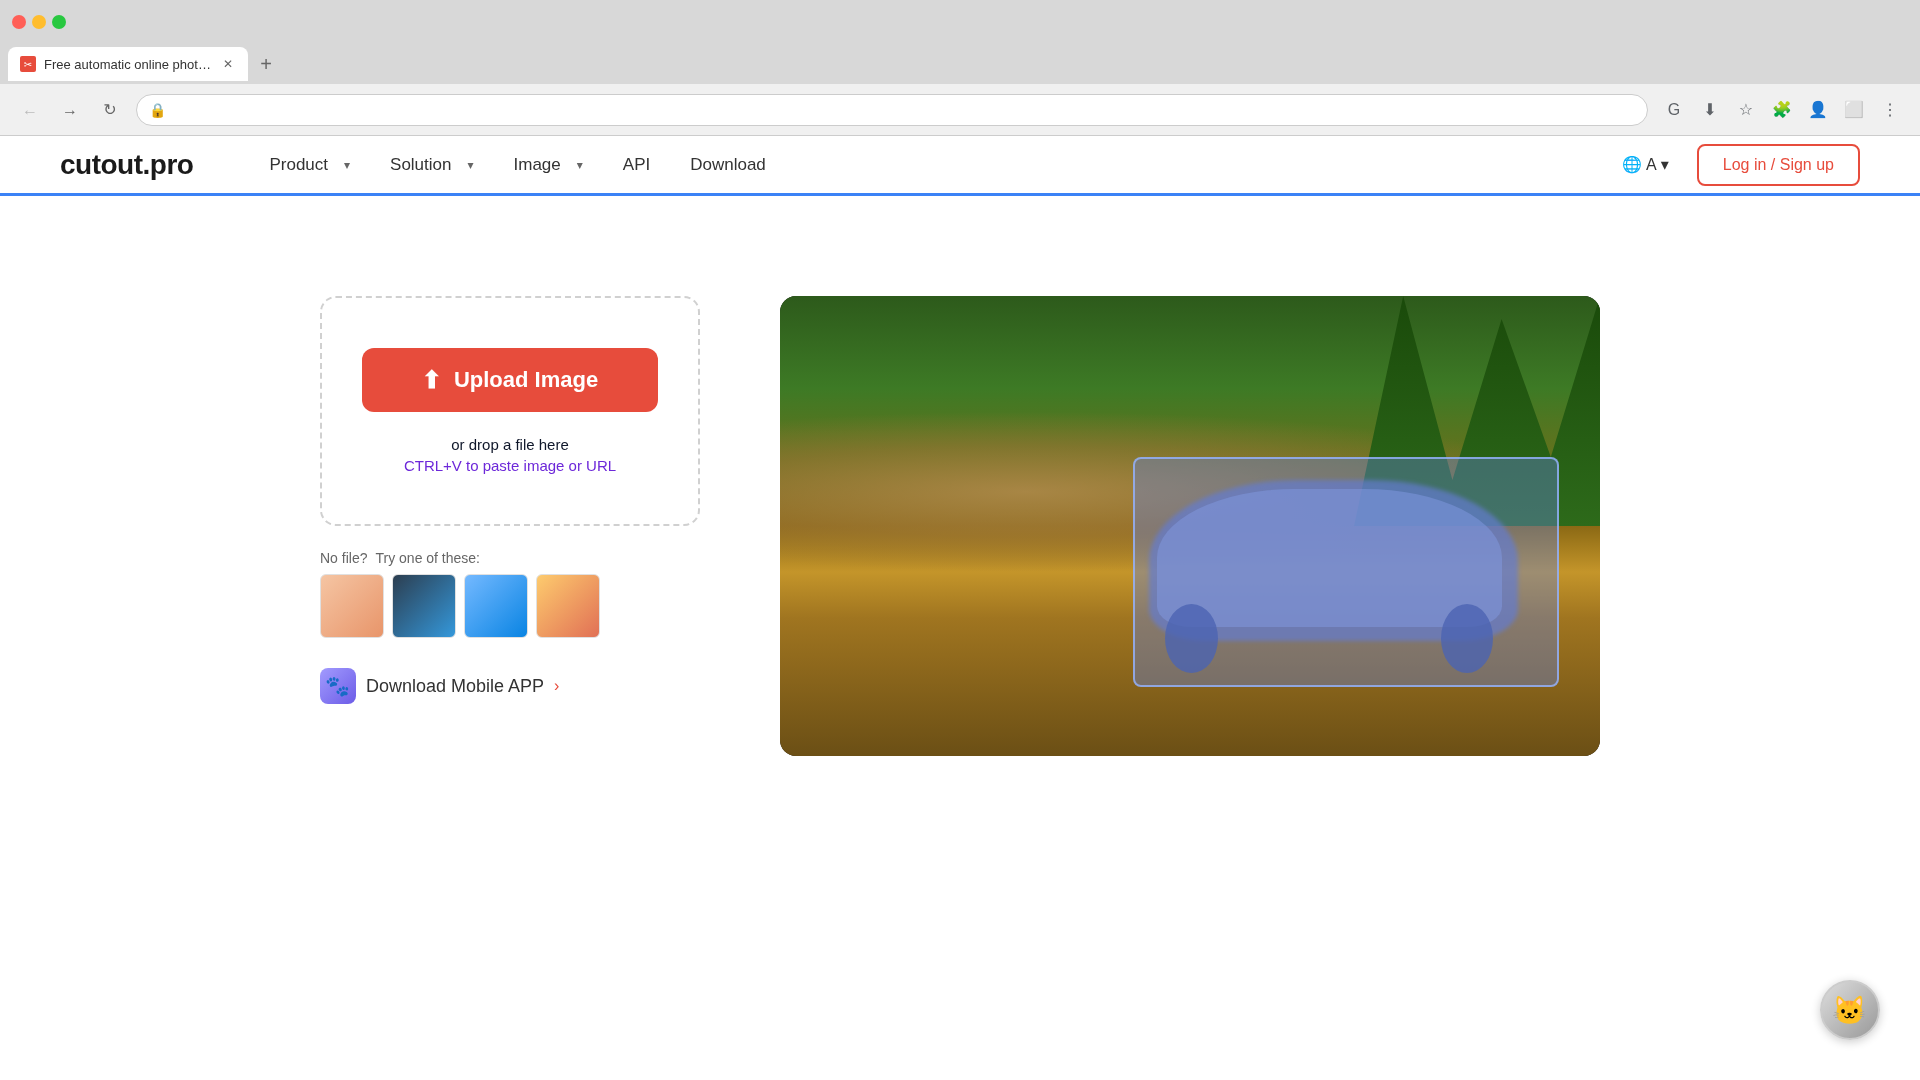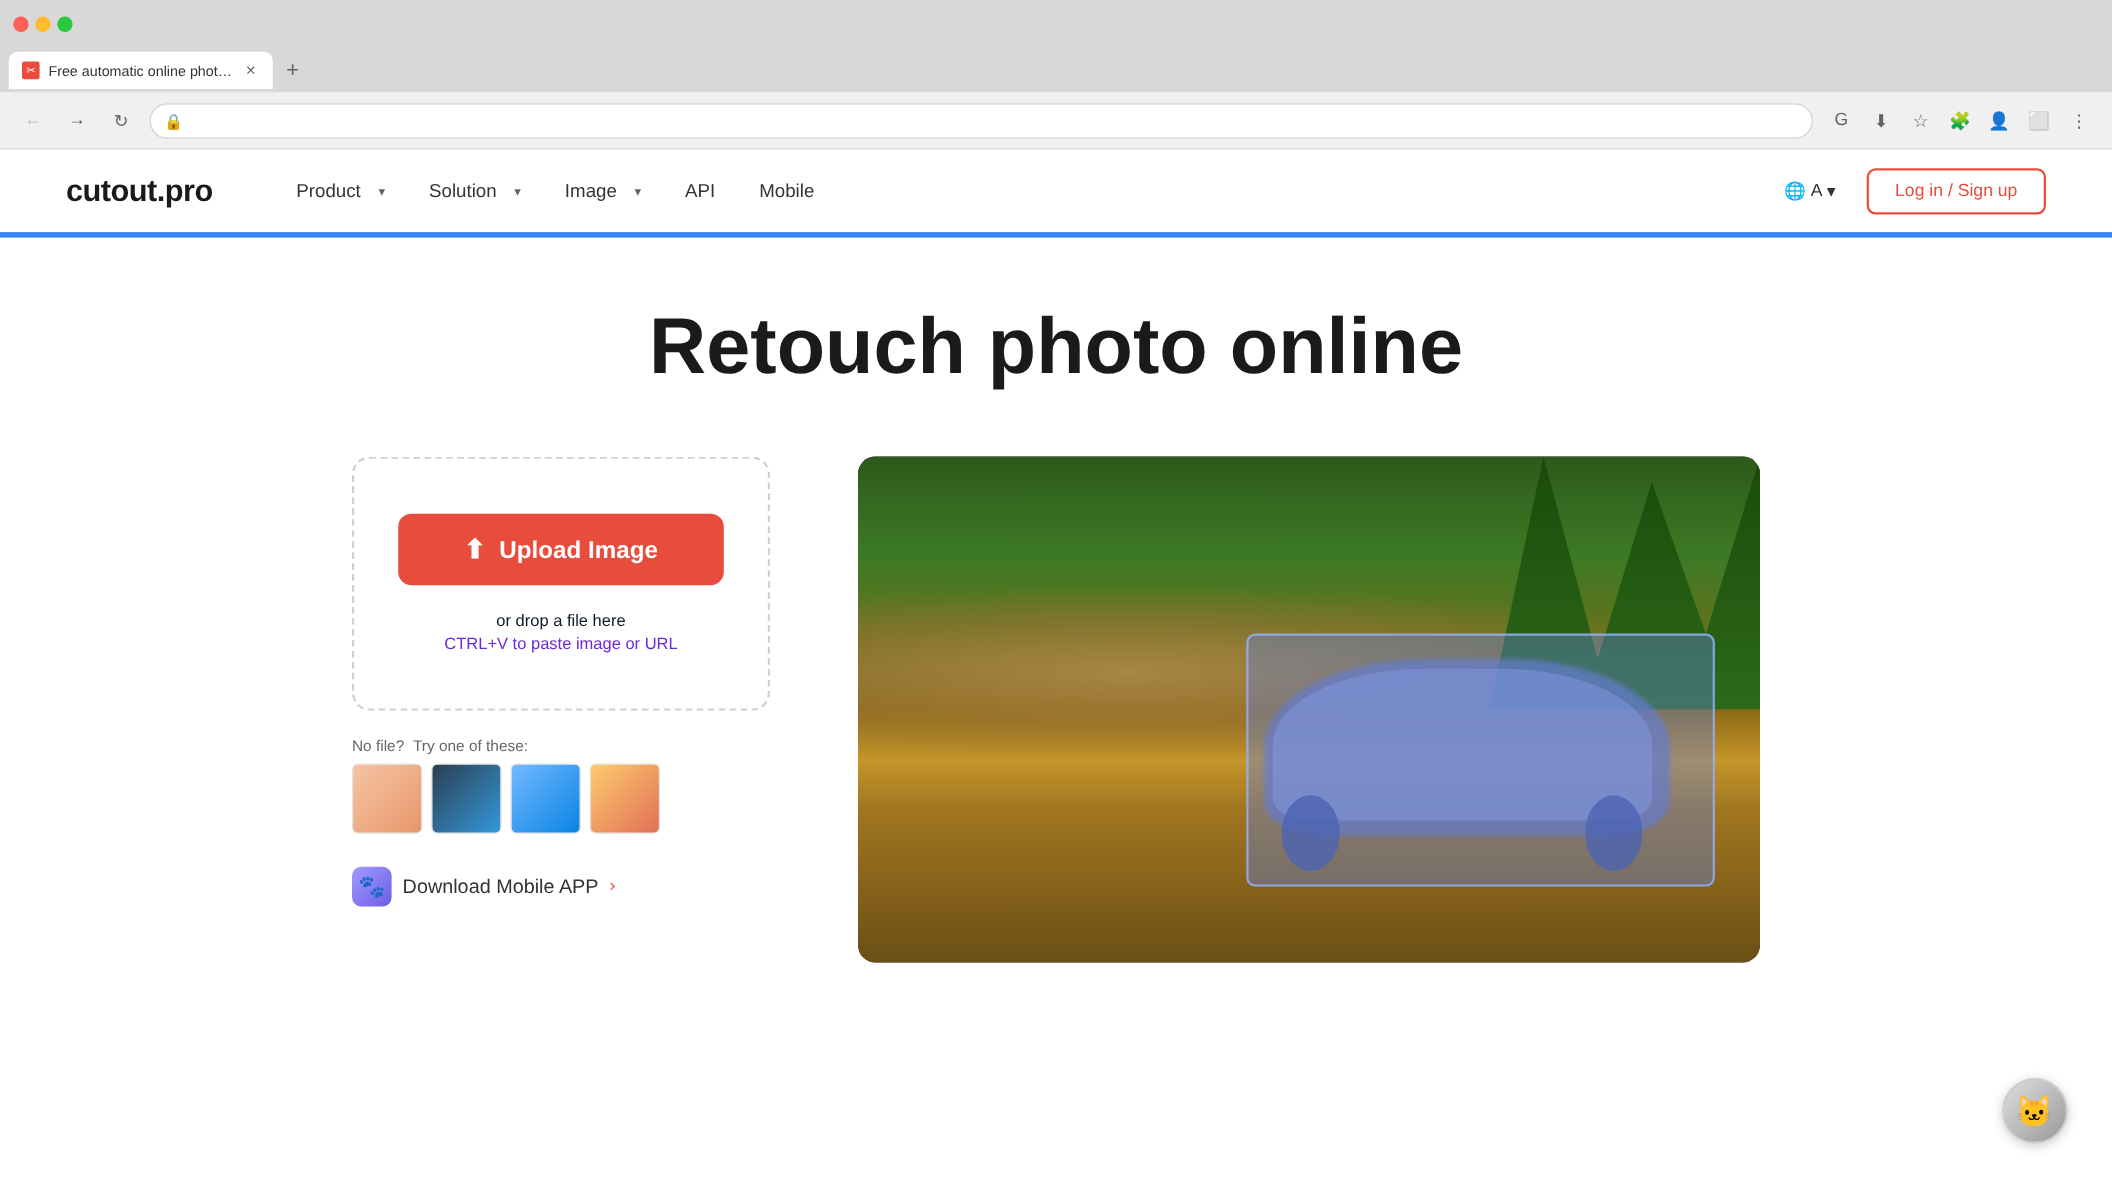--- a/index.html
+++ b/index.html
@@ -25,21 +25,21 @@
     .address-bar { flex: 1; height: 32px; background: #fff; border: 1px solid #ccc; border-radius: 16px; display: flex; align-items: center; padding: 0 12px; font-size: 14px; color: #333; gap: 8px; }
     .address-icon { color: #5f6368; font-size: 14px; }
     .address-text { flex: 1; color: #333; font-size: 14px; }
     .toolbar-icons { display: flex; align-items: center; gap: 8px; }
     .toolbar-icon { width: 28px; height: 28px; border-radius: 50%; display: flex; align-items: center; justify-content: center; color: #5f6368; font-size: 16px; cursor: pointer; }
 
     
     .page { background: #fff; width: 100%; }
 
     
-    .header { display: flex; align-items: center; padding: 0 60px; height: 80px; border-bottom: 5px solid #3b82f6; }
+    .header { display: flex; align-items: center; padding: 0 60px; height: 60px; border-bottom: 3px solid #3b82f6; }
     .logo { font-size: 28px; font-weight: 700; color: #1a1a1a; letter-spacing: -0.5px; margin-right: 60px; text-decoration: none; }
     .nav { display: flex; align-items: center; gap: 8px; flex: 1; }
     .nav-item { display: flex; align-items: center; gap: 16px; padding: 8px 16px; font-size: 17px; color: #333; cursor: pointer; border-radius: 6px; }
     .nav-chevron { font-size: 12px; color: #666; }
     .header-right { display: flex; align-items: center; gap: 16px; }
     .lang-btn { display: flex; align-items: center; gap: 4px; padding: 8px 12px; cursor: pointer; color: #333; font-size: 16px; }
     .login-btn { padding: 10px 24px; border: 2px solid #e74c3c; border-radius: 8px; color: #e74c3c; font-size: 16px; font-weight: 500; cursor: pointer; background: transparent; }
 
     
     .hero { padding: 60px 60px 40px; display: flex; flex-direction: column; align-items: center; }
@@ -142,35 +142,34 @@
         <span class="nav-chevron">▾</span>
       </div>
       <div class="nav-item">
         <span>Image</span>
         <span class="nav-chevron">▾</span>
       </div>
       <div class="nav-item">
         <span>API</span>
       </div>
       <div class="nav-item">
-        <span>Mobile</span>
+        <span>Download</span>
       </div>
     </nav>
     <div class="header-right">
       <div class="lang-btn">
         <span>🌐</span>
         <span>A</span>
         <span>▾</span>
       </div>
       <button class="login-btn">Log in / Sign up</button>
     </div>
   </header>
 
   <section class="hero">
-    <h1 class="hero-title">Retouch photo online</h1>
   </section>
 
   <div class="main-content">
 
     <div class="upload-section">
       <div class="upload-box">
         <button class="upload-btn">
           <span class="upload-icon">⬆</span>
           <span>Upload Image</span>
         </button>

